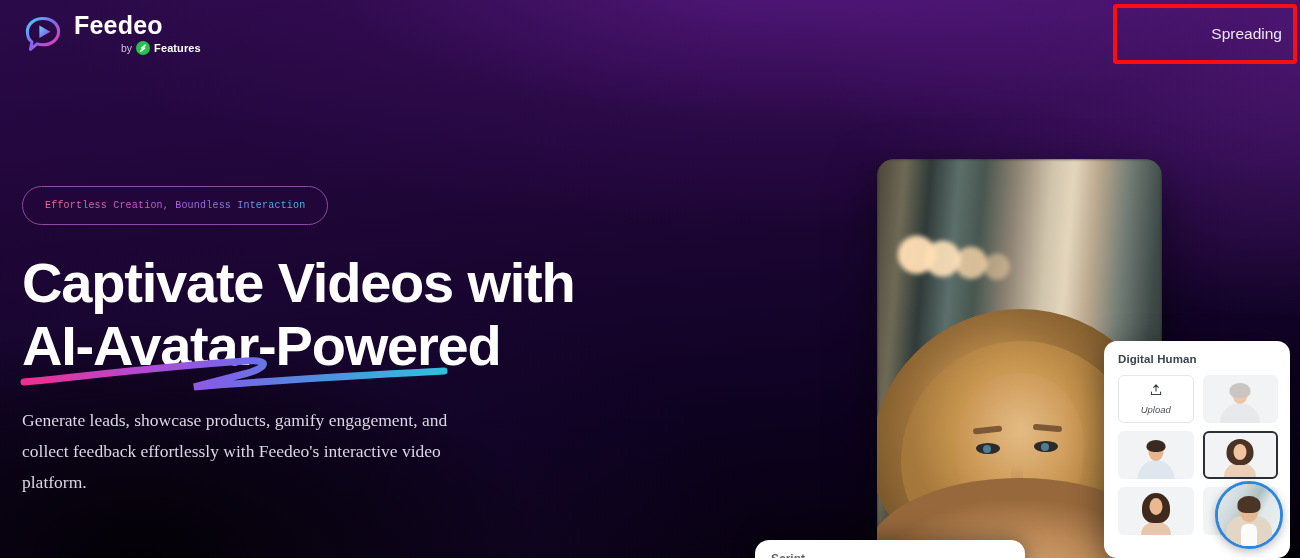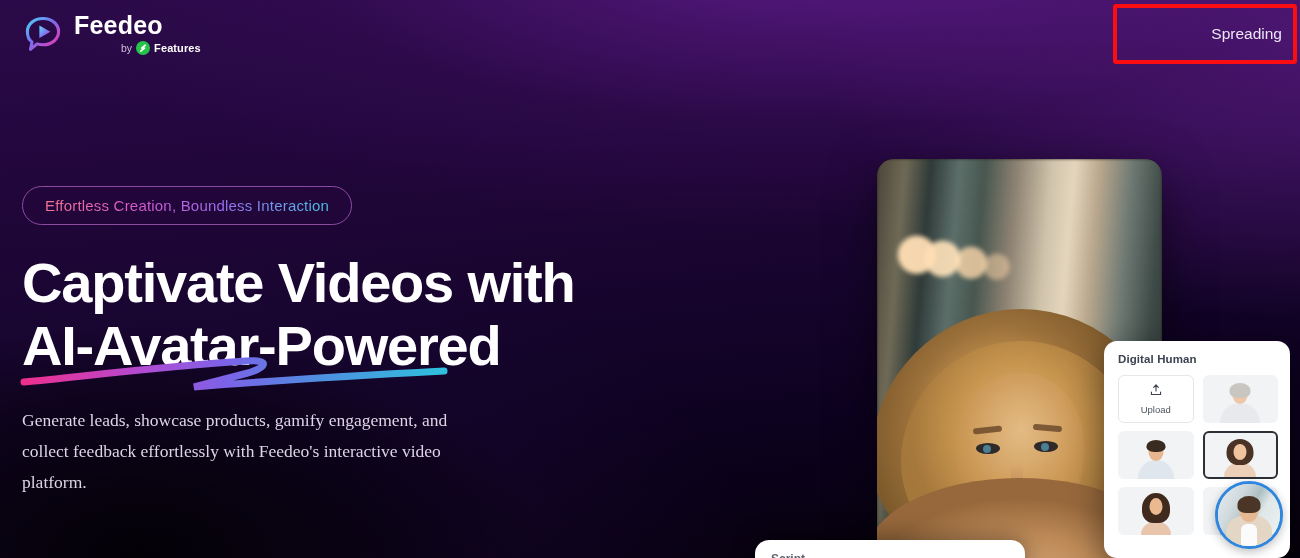--- a/index.html
+++ b/index.html
@@ -74,22 +74,22 @@
   .hero-left { position:absolute; left:22px; top:186px; width:620px; z-index:4; }
 
   .badge {
     display:inline-flex; align-items:center; justify-content:center;
     height:39px; padding:0 22px;
     border:1px solid #8d4a9e; border-radius:20px;
     background:rgba(40,8,62,.35);
     cursor:pointer;
   }
   .badge-text {
-    font-family:Liberation Sans, sans-serif;
-    font-size:15px; letter-spacing:.2px;
+    font-family:Liberation Mono, monospace;
+    font-size:10px; letter-spacing:.2px;
     background:linear-gradient(90deg,#f2768f 0%, #d45ad0 34%, #9b6ff0 62%, #49c3e8 100%);
     -webkit-background-clip:text; background-clip:text; color:transparent;
     white-space:nowrap;
   }
 
   .headline { margin-top:26px; position:relative; }
   .headline-line {
     font-size:56px; line-height:63px; font-weight:800; color:#ffffff;
     letter-spacing:-1.2px; white-space:nowrap;
   }
@@ -183,21 +183,21 @@
     gap:8px 9px;
   }
   .dh-cell {
     position:relative; height:48px; border-radius:6px; background:#f2f3f5;
     overflow:hidden; cursor:pointer;
   }
   .dh-cell.upload {
     background:#fff; border:1px solid #e4e6ea;
     display:flex; flex-direction:column; align-items:center; justify-content:center; gap:3px;
   }
-  .dh-upload-label { font-size:9.5px; color:#4d545f; font-weight:500; }
+  .dh-upload-label { font-size:9.5px; color:#4d545f; font-weight:500;font-style:italic; }
   .dh-cell.selected { background:#f2f3f5; border:2px solid #2b2f36; }
 
   
   .mini { position:absolute; inset:0; }
   .m-head { position:absolute; left:50%; transform:translateX(-50%); border-radius:50%; }
   .m-body { position:absolute; left:50%; transform:translateX(-50%); border-radius:22px 22px 0 0; }
   .m-hair { position:absolute; left:50%; transform:translateX(-50%); border-radius:50% 50% 40% 40%; }
 
   
   .dh-circle {

